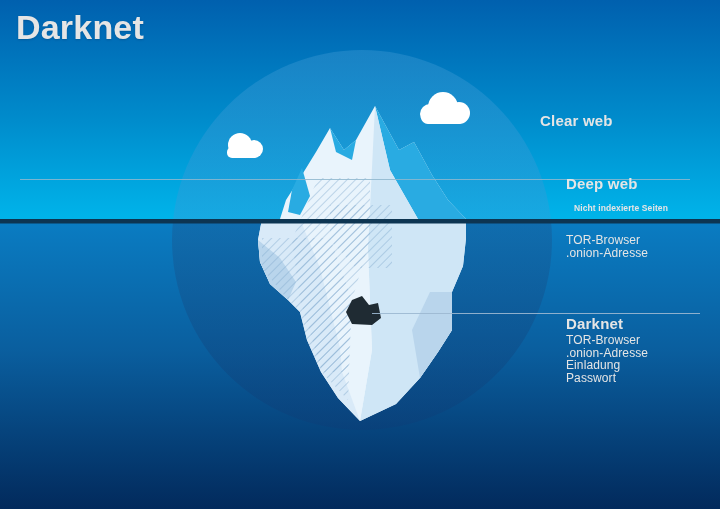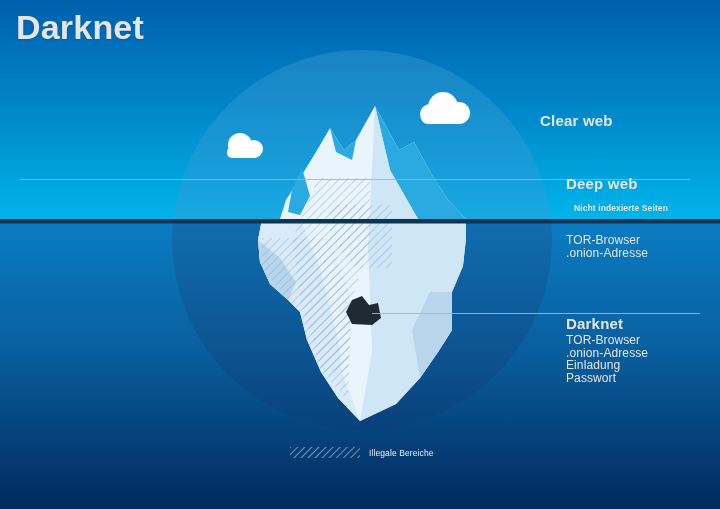--- a/index.html
+++ b/index.html
@@ -154,20 +154,14 @@
   <div class="txt lbl-sub" id="deepweb-sub">Nicht indexierte Seiten</div>
   <div class="txt lbl-line" id="deepweb-req">TOR-Browser
 .onion-Adresse</div>
 
   <div class="txt lbl-head" id="darknet-label">Darknet</div>
   <div class="txt lbl-line" id="darknet-req">TOR-Browser
 .onion-Adresse
 Einladung
 Passwort</div>
 
-  <div id="legend">
-    <svg id="legend-swatch" viewBox="0 0 70 11" width="70" height="11">
-      <rect x="0" y="0" width="70" height="11" fill="url(#hatchLegend)"></rect>
-    </svg>
-    <span id="legend-text">Illegale Bereiche</span>
-  </div>
 
 </div>
 
 </body></html>

